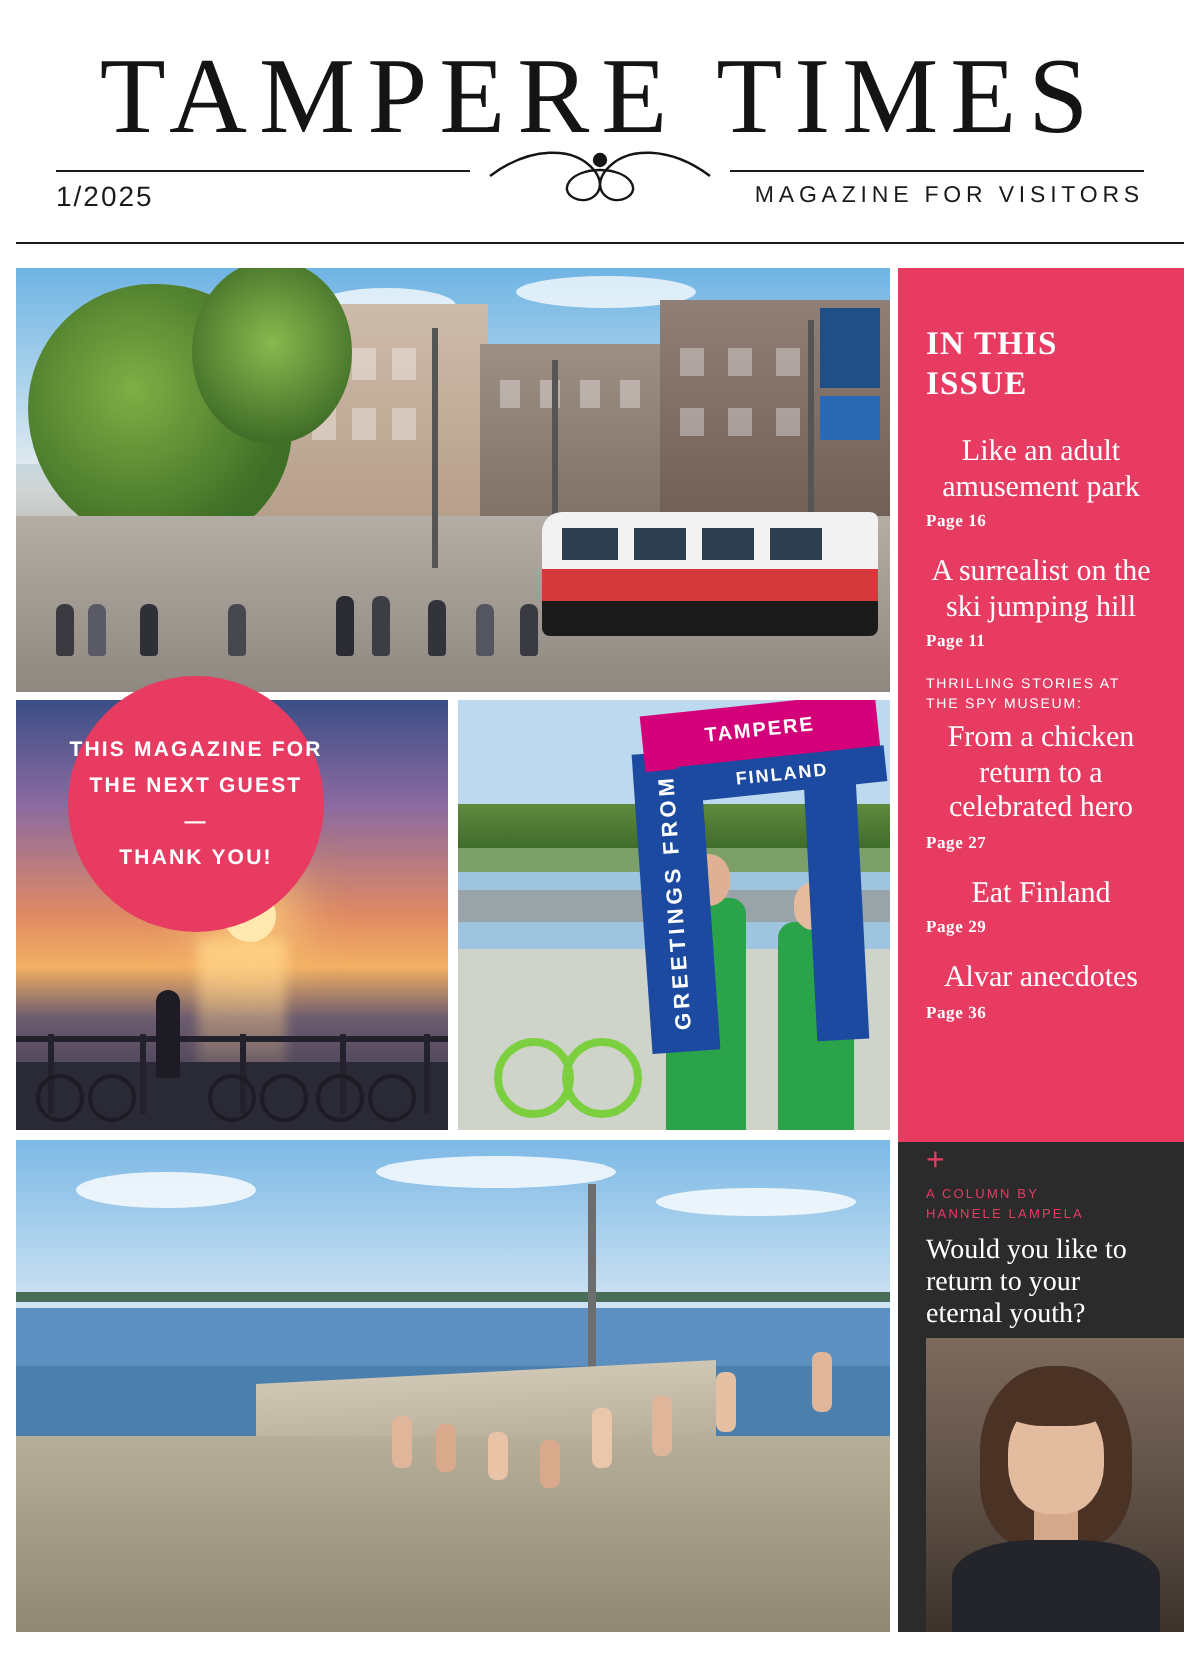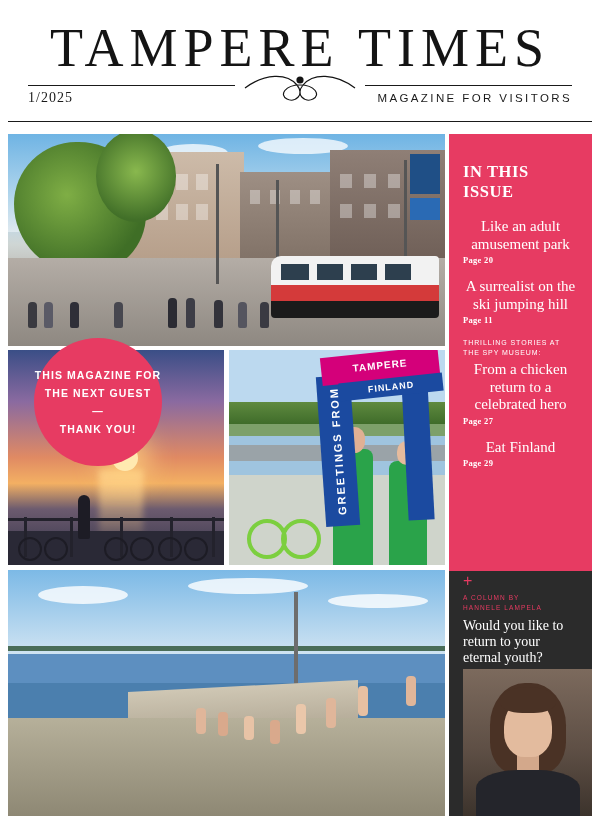--- a/index.html
+++ b/index.html
@@ -53,21 +53,21 @@
   .masthead-flourish svg { display: block; }
   .masthead-bottom {
     position: absolute;
     left: 20px; right: 20px;
     top: 90px;
     display: flex;
     justify-content: space-between;
     align-items: center;
   }
   .issue-number {
-    font-family: Liberation Serif, serif;
+    font-family: Liberation Sans, sans-serif;
     font-size: 14px;
     letter-spacing: 1px;
     color: #1a1a1a;
   }
   .masthead-tagline {
     font-family: "Liberation Sans", sans-serif;
     font-size: 11.5px;
     letter-spacing: 2.4px;
     color: #1a1a1a;
     text-transform: uppercase;
@@ -440,39 +440,43 @@
       </div>
     </div>
 
     <div class="right-col">
 
       <div class="issue-panel">
         <div class="issue-title">IN THIS ISSUE</div>
 
         <div class="toc-item">
           <div class="toc-headline">Like an adult amusement park</div>
-          <div class="toc-page">Page 20</div>
+          <div class="toc-page">Page 16</div>
         </div>
 
         <div class="toc-item">
           <div class="toc-headline">A surrealist on the ski jumping hill</div>
           <div class="toc-page">Page 11</div>
         </div>
 
         <div class="toc-item">
           <div class="toc-kicker">THRILLING STORIES AT THE SPY MUSEUM:</div>
           <div class="toc-headline">From a chicken return to a celebrated hero</div>
           <div class="toc-page">Page 27</div>
         </div>
 
         <div class="toc-item">
           <div class="toc-headline">Eat Finland</div>
           <div class="toc-page">Page 29</div>
         </div>
 
+        <div class="toc-item">
+          <div class="toc-headline">Alvar anecdotes</div>
+          <div class="toc-page">Page 36</div>
+        </div>
       </div>
 
       <div class="column-panel">
         <div class="plus-mark">+</div>
         <div class="column-inner">
           <div class="column-kicker">A COLUMN BY</div>
           <div class="column-author">HANNELE LAMPELA</div>
           <div class="column-headline">Would you like to return to your eternal youth?</div>
         </div>
         <div class="portrait">

